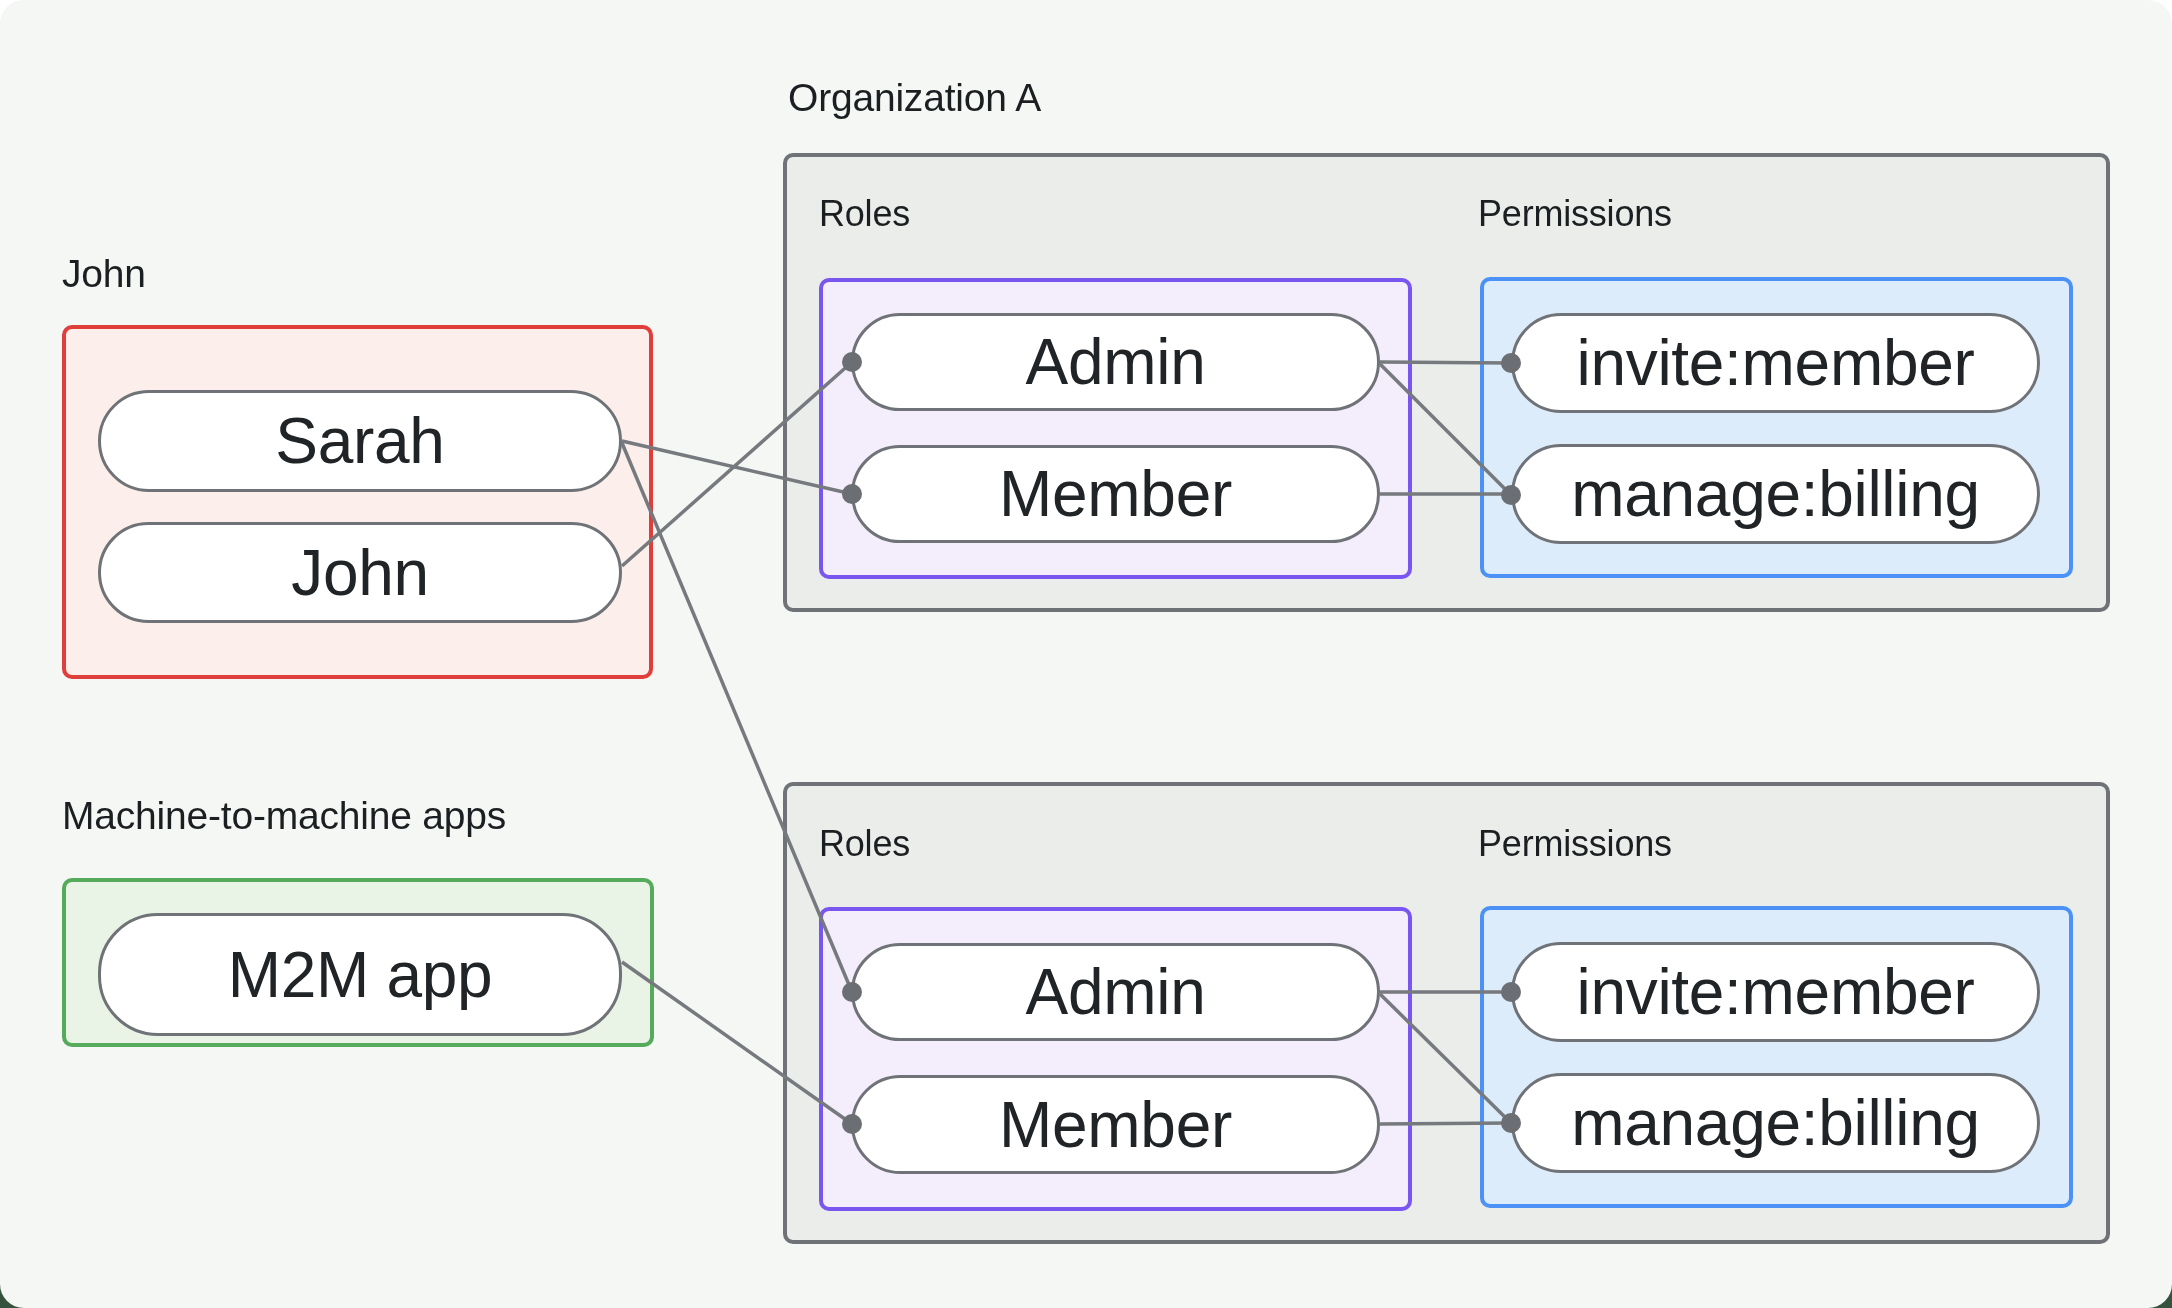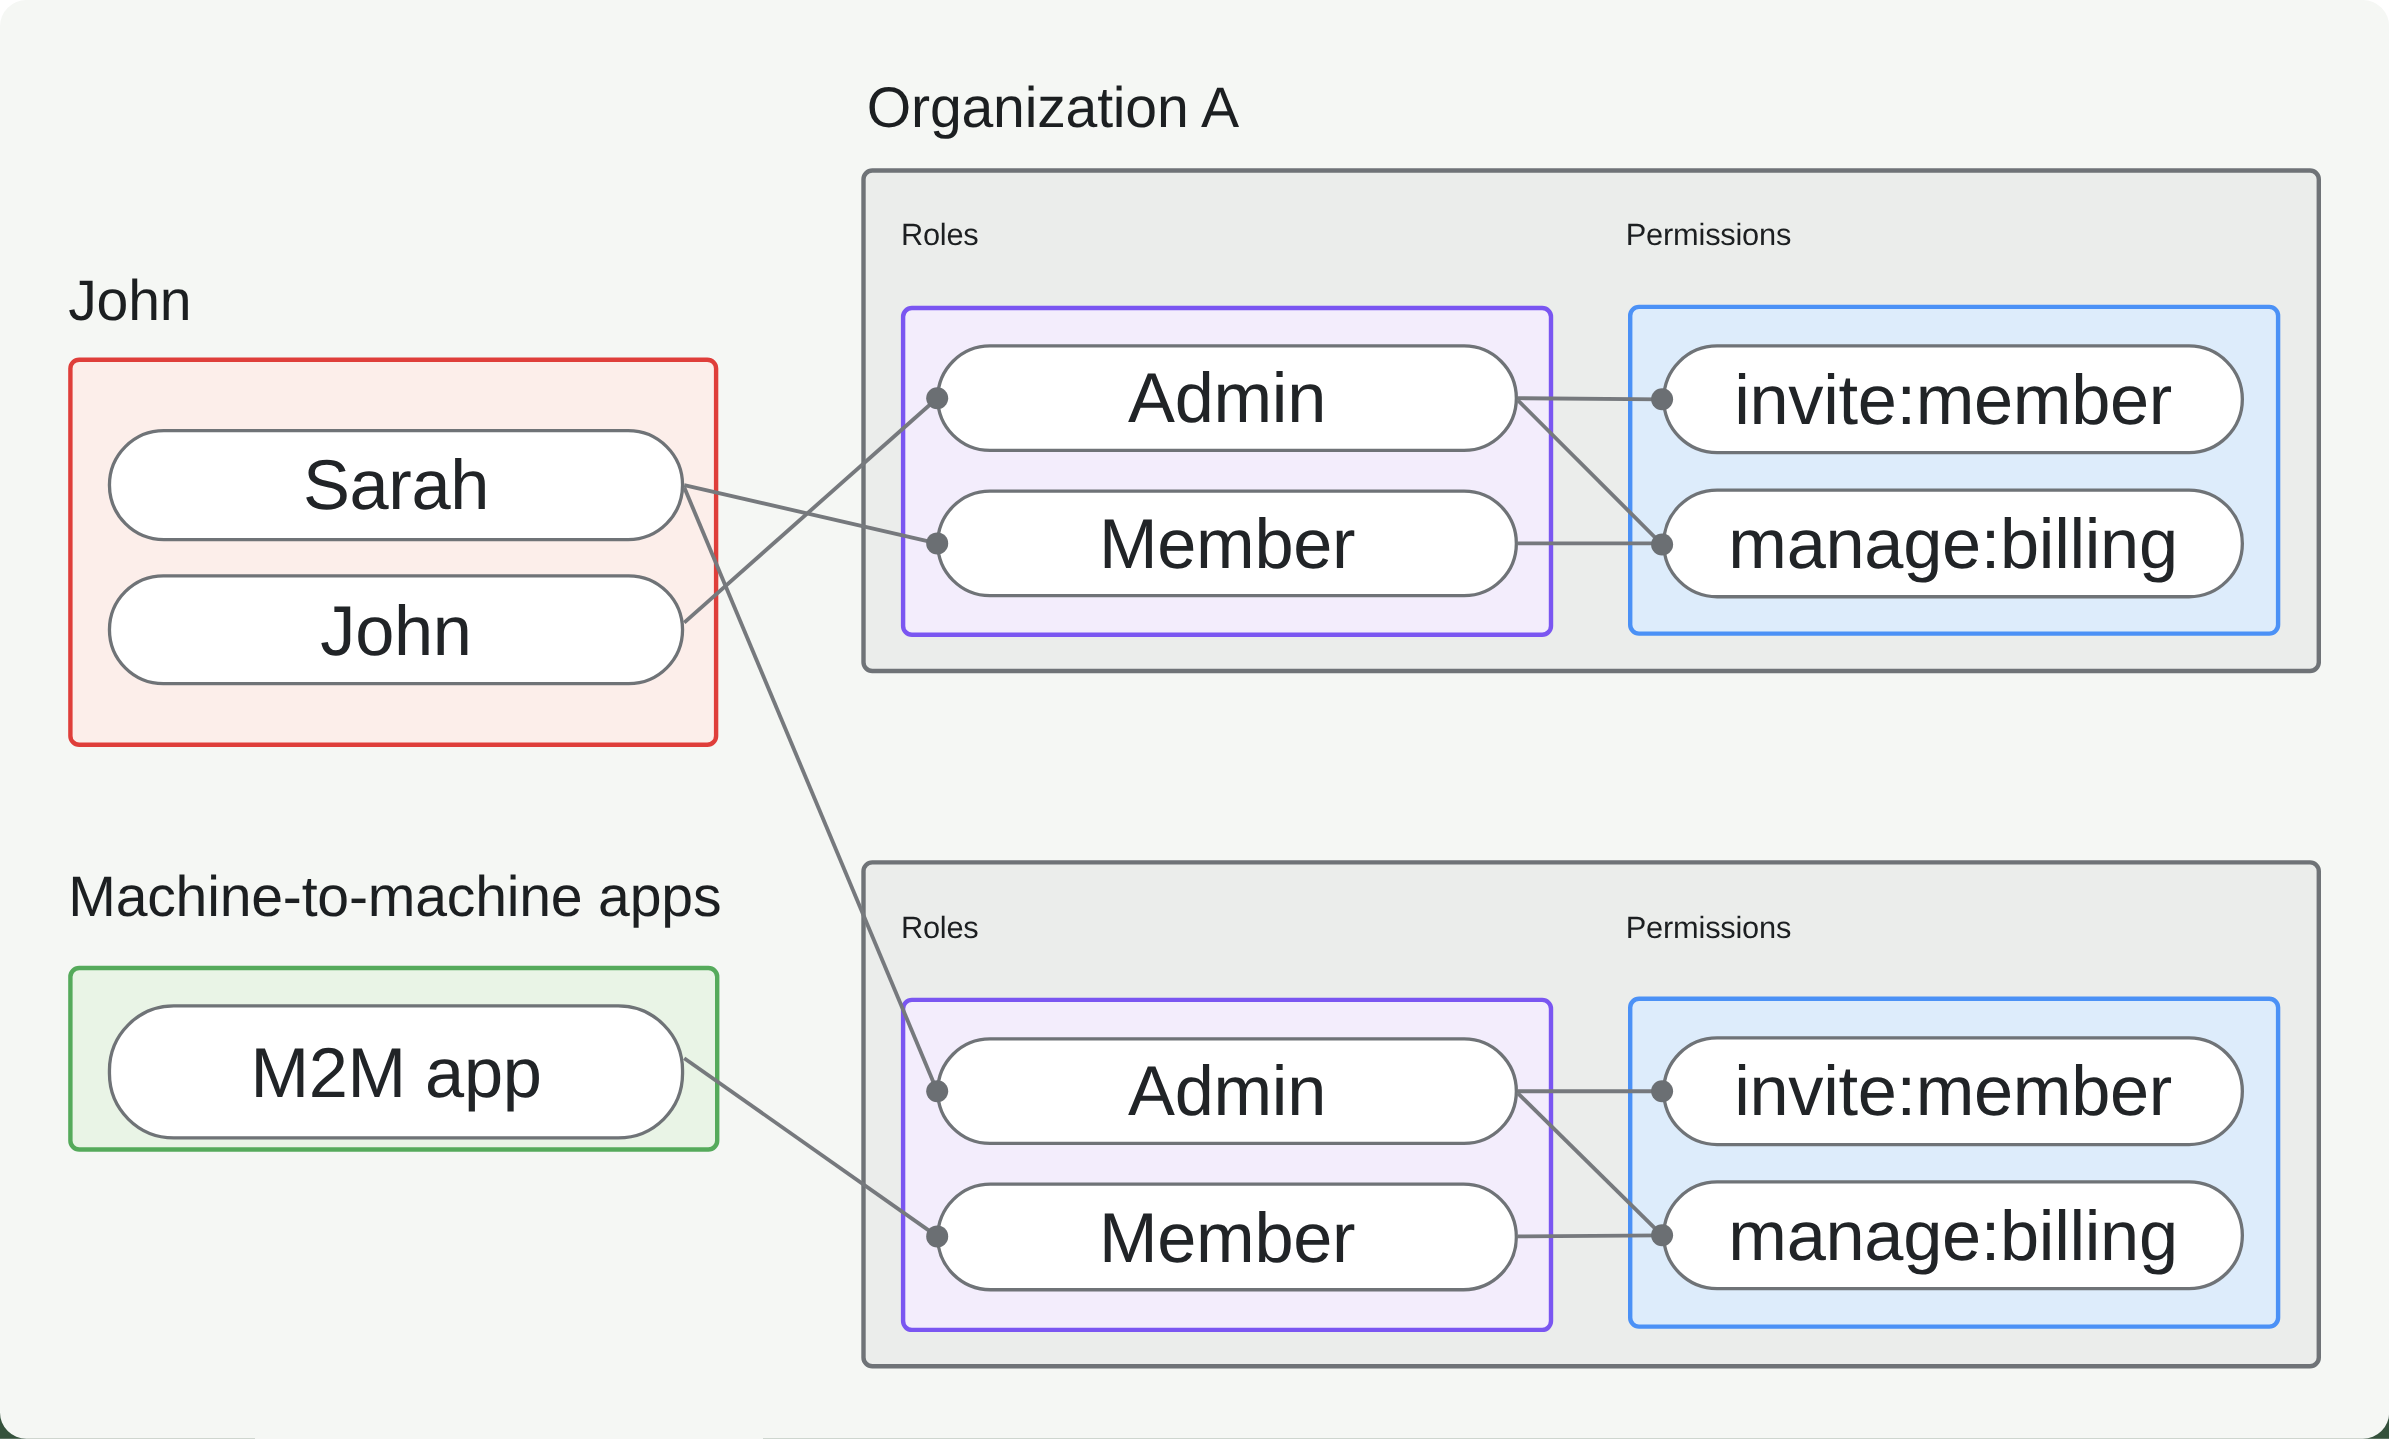--- a/index.html
+++ b/index.html
@@ -16,28 +16,28 @@
     z-index:0;
   }
   .card{
     position:absolute;inset:0;
     background:var(--background,#f5f7f4);
     border-radius:24px;
     z-index:1;
   }
   .section-label{
     position:absolute;
-    font-size:52px;line-height:48px;font-weight:500;
+    font-size:39px;line-height:48px;font-weight:500;
     color:var(--text,#1c1f21);
     letter-spacing:-0.2px;
     white-space:nowrap;
   }
   .inner-label{
     position:absolute;
-    font-size:28px;line-height:48px;font-weight:500;
+    font-size:36px;line-height:48px;font-weight:500;
     color:var(--text,#1c1f21);
     letter-spacing:-0.2px;
     white-space:nowrap;
   }
   .groupbox{position:absolute;box-sizing:border-box;border-radius:10px;}
   .box-org{
     border:4px solid var(--group-outline-gray,#6f7377);
     background:var(--org-fill,#ebedeb);
   }
   .box-users{

